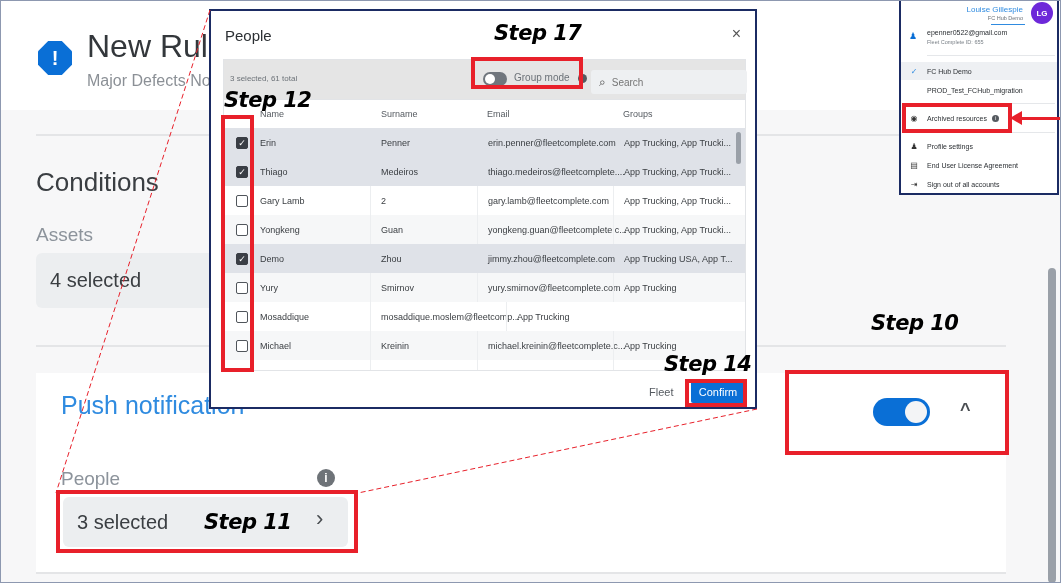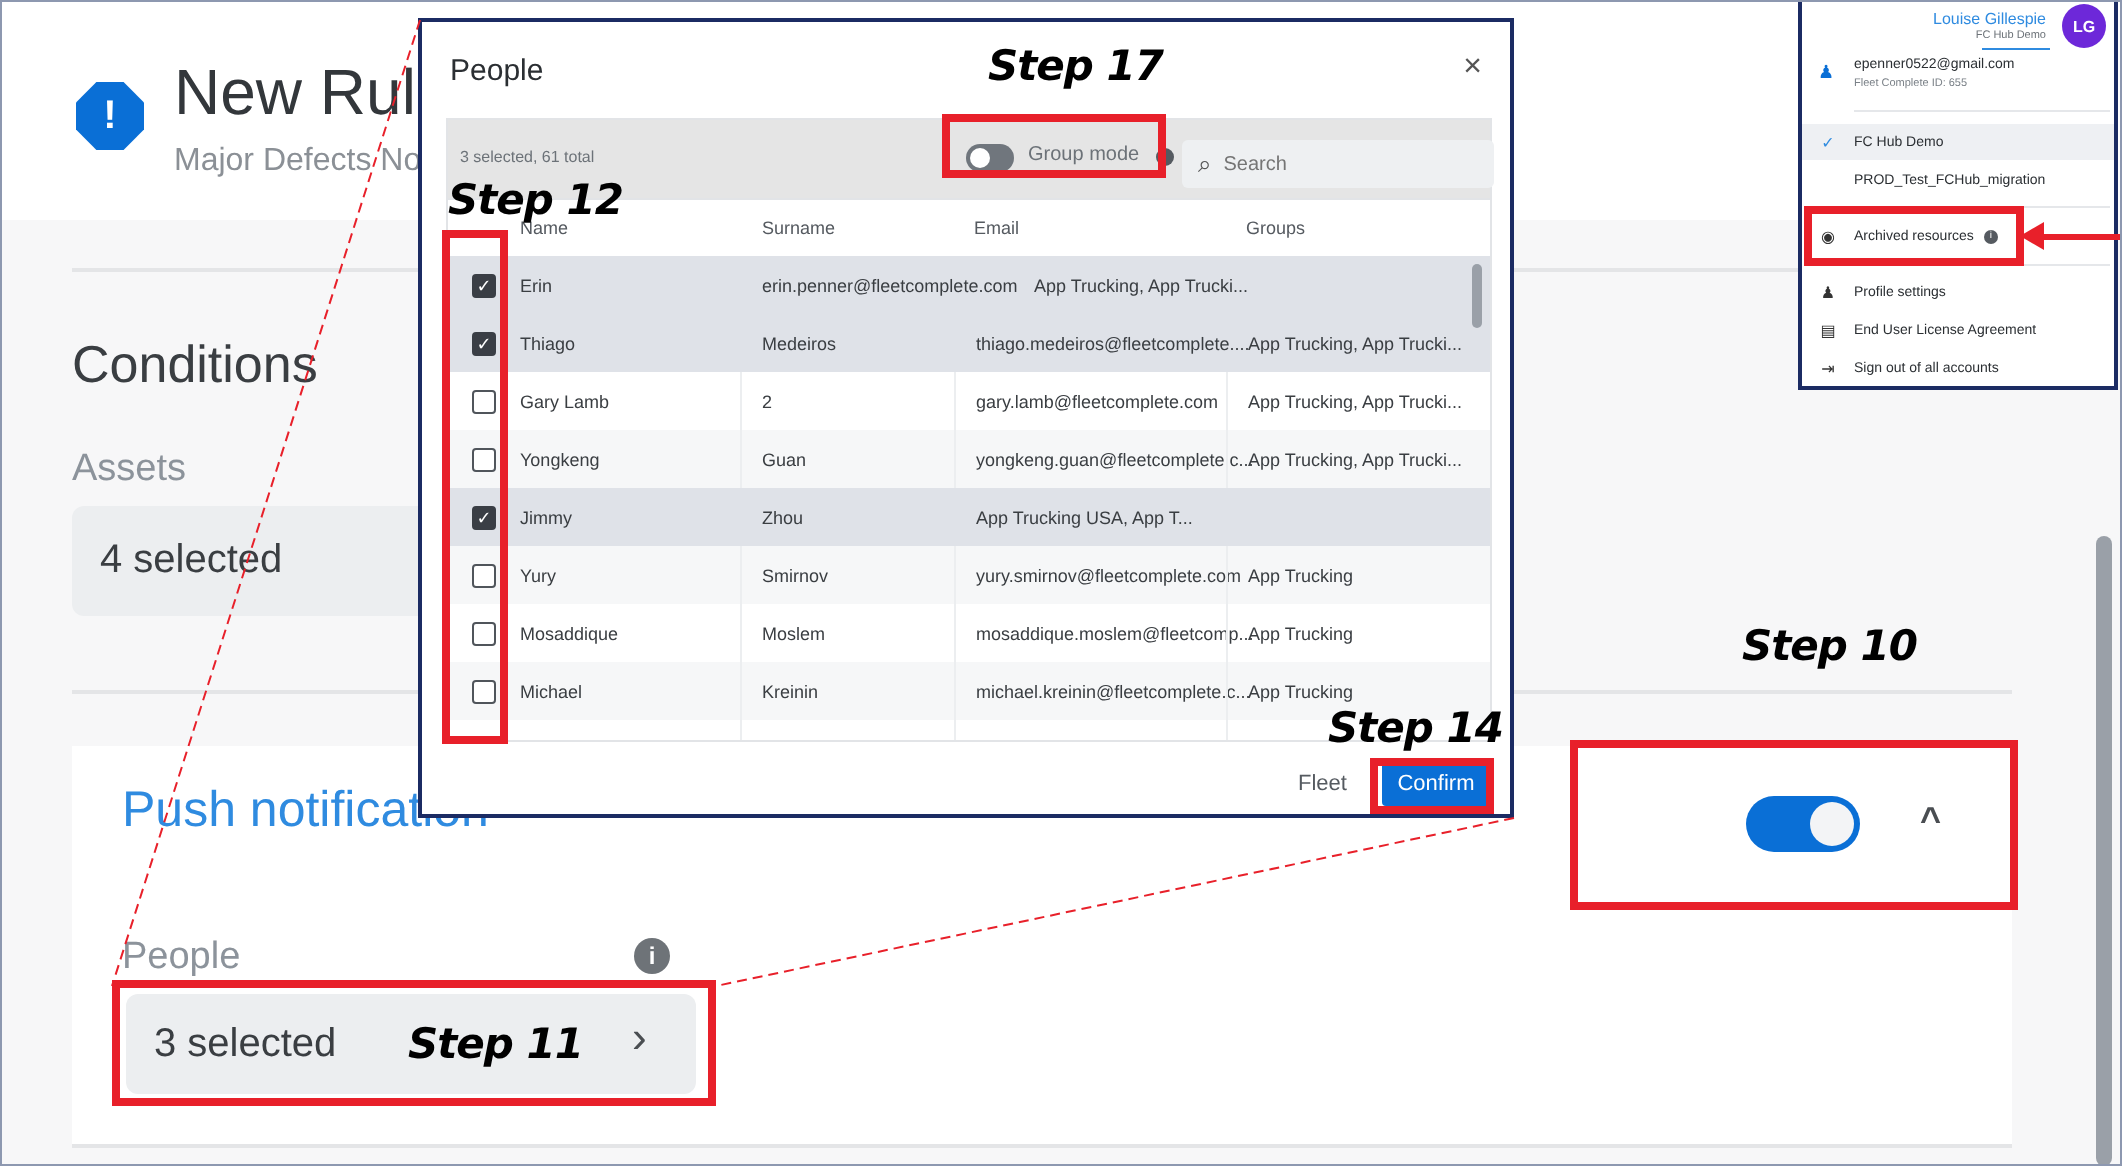--- a/index.html
+++ b/index.html
@@ -223,20 +223,21 @@
       <div class="c2">Surname</div>
       <div class="c3">Email</div>
       <div class="c4">Groups</div>
     </div>
     <div id="rows">
         <div class="trow selected">
           <div class="c0">
             <div class="cb checked">✓</div>
           </div>
           <div class="c1">Erin</div>
+          <div class="c2">Penner</div>
           <div class="c3">erin.penner@fleetcomplete.com</div>
           <div class="c4">App Trucking, App Trucki...</div>
         </div>
         <div class="trow selected">
           <div class="c0">
             <div class="cb checked">✓</div>
           </div>
           <div class="c1">Thiago</div>
           <div class="c2">Medeiros</div>
           <div class="c3">thiago.medeiros@fleetcomplete....</div>
@@ -257,39 +258,39 @@
           </div>
           <div class="c1">Yongkeng</div>
           <div class="c2">Guan</div>
           <div class="c3">yongkeng.guan@fleetcomplete.c...</div>
           <div class="c4">App Trucking, App Trucki...</div>
         </div>
         <div class="trow selected">
           <div class="c0">
             <div class="cb checked">✓</div>
           </div>
-          <div class="c1">Jimmy</div>
+          <div class="c1">Demo</div>
           <div class="c2">Zhou</div>
+          <div class="c3">jimmy.zhou@fleetcomplete.com</div>
           <div class="c4">App Trucking USA, App T...</div>
         </div>
         <div class="trow alt">
           <div class="c0">
             <div class="cb"></div>
           </div>
           <div class="c1">Yury</div>
           <div class="c2">Smirnov</div>
           <div class="c3">yury.smirnov@fleetcomplete.com</div>
           <div class="c4">App Trucking</div>
         </div>
         <div class="trow">
           <div class="c0">
             <div class="cb"></div>
           </div>
           <div class="c1">Mosaddique</div>
-          <div class="c2">Moslem</div>
           <div class="c3">mosaddique.moslem@fleetcomp...</div>
           <div class="c4">App Trucking</div>
         </div>
         <div class="trow alt">
           <div class="c0">
             <div class="cb"></div>
           </div>
           <div class="c1">Michael</div>
           <div class="c2">Kreinin</div>
           <div class="c3">michael.kreinin@fleetcomplete.c...</div>

